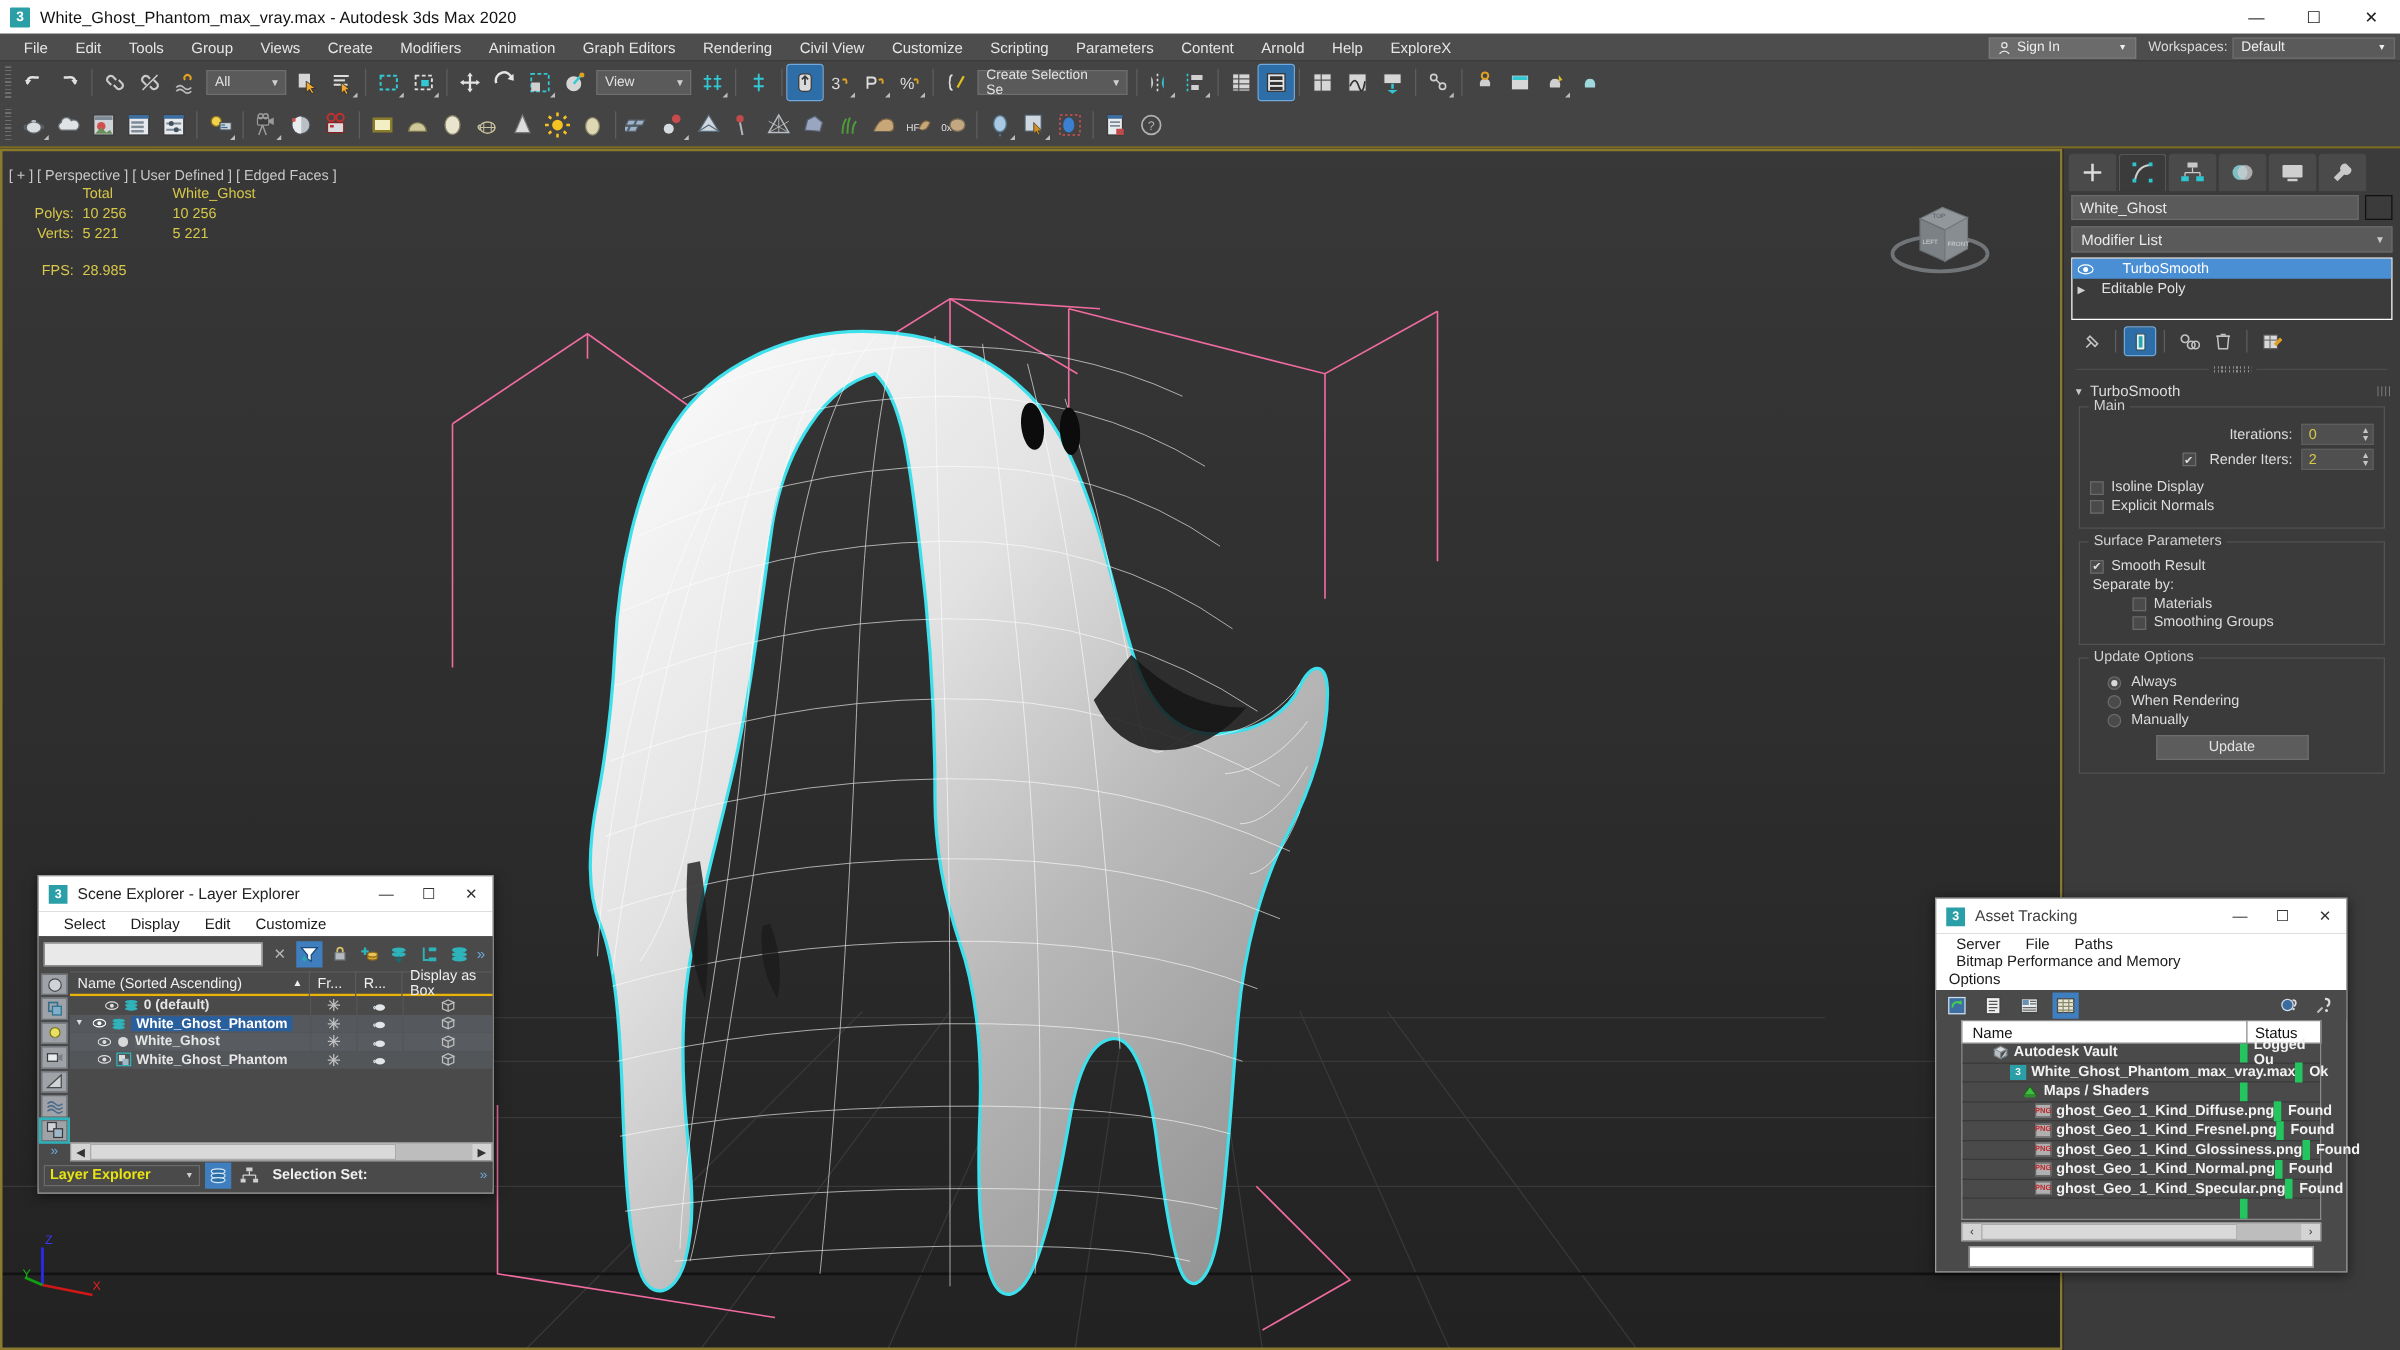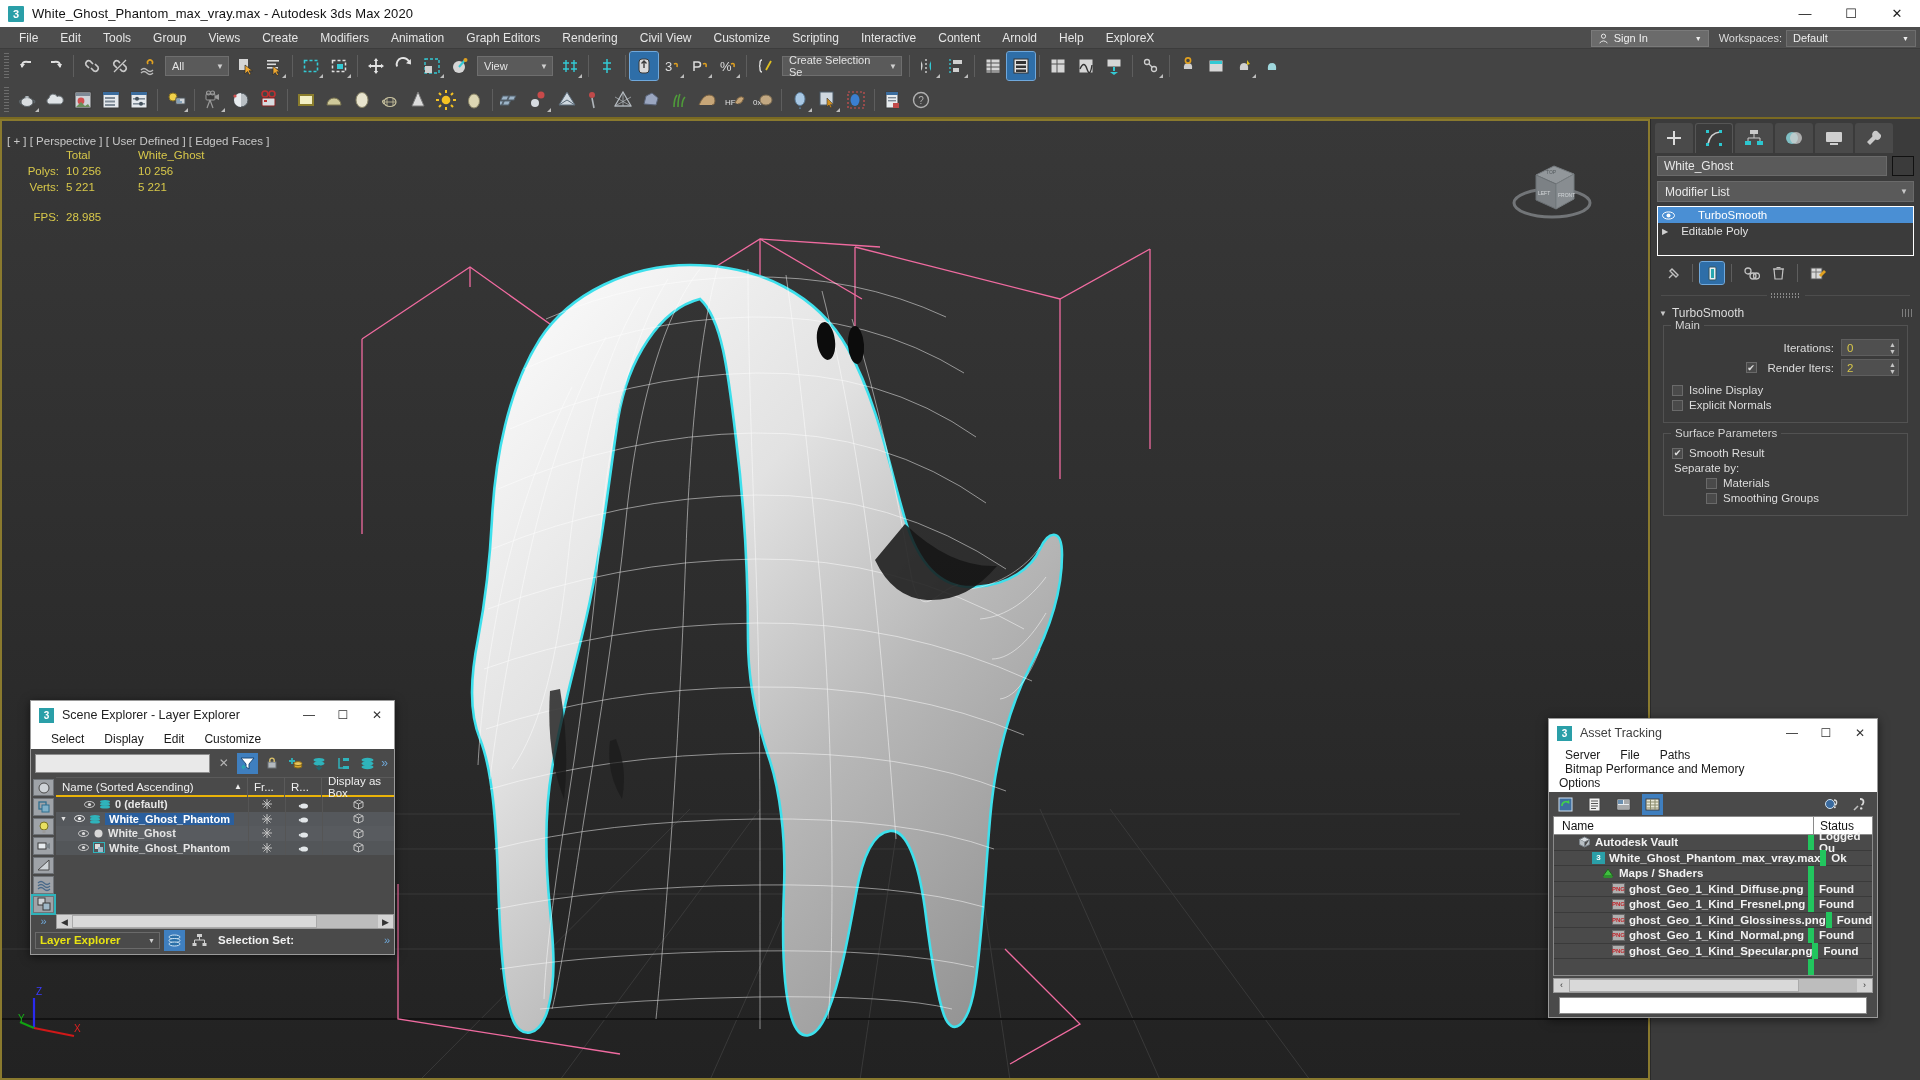--- a/index.html
+++ b/index.html
@@ -190,21 +190,21 @@
   <div class="mi">Group</div>
   <div class="mi">Views</div>
   <div class="mi">Create</div>
   <div class="mi">Modifiers</div>
   <div class="mi">Animation</div>
   <div class="mi">Graph Editors</div>
   <div class="mi">Rendering</div>
   <div class="mi">Civil View</div>
   <div class="mi">Customize</div>
   <div class="mi">Scripting</div>
-  <div class="mi">Interactive</div>
+  <div class="mi">Parameters</div>
   <div class="mi">Content</div>
   <div class="mi">Arnold</div>
   <div class="mi">Help</div>
   <div class="mi">ExploreX</div>
 
   <div id="menuright">
     <div class="signin">
       <span class="inner">
         <svg width="11" height="11" viewBox="0 0 11 11">
             <circle cx="5.5" cy="3.2" r="2.1" fill="none" stroke="#e8e8e8" stroke-width="1"></circle>
@@ -1030,20 +1030,38 @@
       <div class="frow" style="padding-left:34px">
         <span class="cb"></span>
         <span>Materials</span>
       </div>
       <div class="frow" style="padding-left:34px">
         <span class="cb"></span>
         <span>Smoothing Groups</span>
       </div>
     </div>
 
+    <div class="grp">
+      <div class="gtitle">Update Options</div>
+      <div class="frow" style="padding-left:14px">
+        <span class="rb on">
+            <i></i>
+          </span>
+        <span>Always</span>
+      </div>
+      <div class="frow" style="padding-left:14px">
+        <span class="rb"></span>
+        <span>When Rendering</span>
+      </div>
+      <div class="frow" style="padding-left:14px">
+        <span class="rb"></span>
+        <span>Manually</span>
+      </div>
+      <div class="btnupd">Update</div>
+    </div>
   </div>
 </div>
 
 <div class="fwin" id="sceneexp">
   <div class="fbar">
     <div class="fi">3</div>
     <div class="ftitle">Scene Explorer - Layer Explorer</div>
     <div class="fbtns">
       <div>—</div>
       <div>☐</div>
@@ -1396,21 +1414,21 @@
       <div class="sbtn">
         <svg width="16" height="16" viewBox="0 0 16 16">
             <path d="M1 14 L5 10" stroke="#c0c0c0" stroke-width="1.6"></path>
             <path d="M7 3 q4 0 3.4 3.6 q-.4 2-2 2.4" fill="none" stroke="#dcdcdc" stroke-width="1.8"></path>
             <circle cx="8.2" cy="12.4" r="1.2" fill="#dcdcdc"></circle>
           </svg>
       </div>
     </div>
   </div>
 
-  <div style="padding:0 4px">
+  <div style="padding:0 20px">
     <div class="athdr">
       <div class="c1">Name</div>
       <div class="c2">Status</div>
     </div>
 
     <div style="background:#4a4a4a;border:1px solid #8a8a8a;border-top:none">
 
       <div class="atrow">
         <div class="n" style="padding-left:24px">
           <svg width="13" height="12" viewBox="0 0 13 12">

